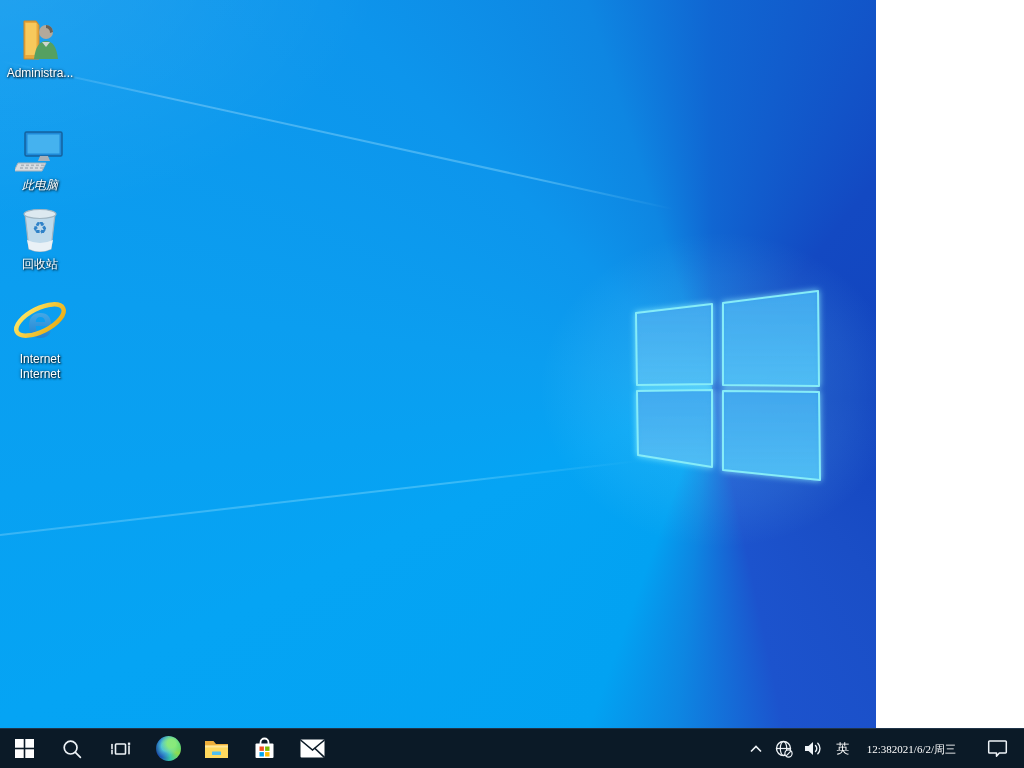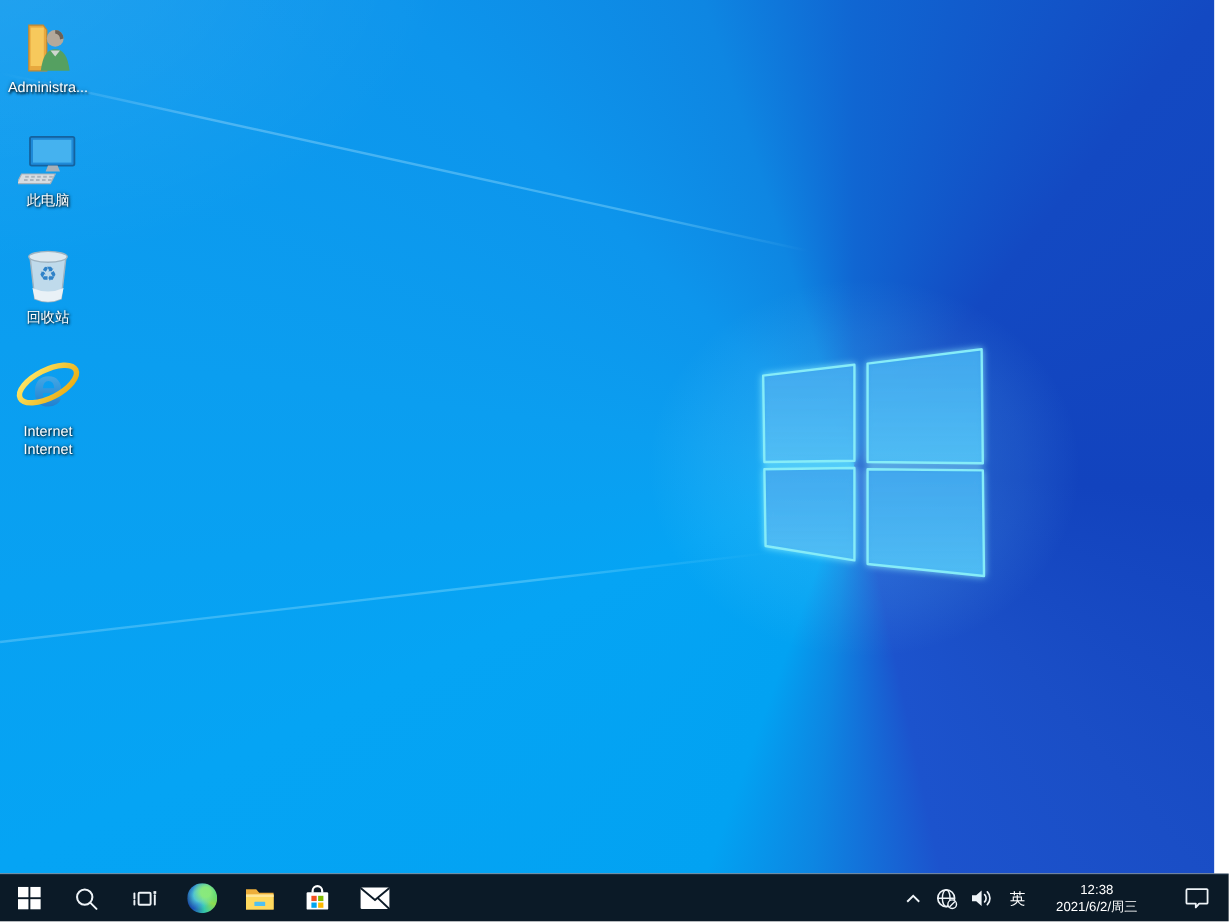--- a/index.html
+++ b/index.html
@@ -4,21 +4,21 @@
 <style>
   html,body{margin:0;padding:0;}
   body{
     width:1024px;height:768px;overflow:hidden;position:relative;
     font-family:"Liberation Sans","DejaVu Sans",sans-serif;
     user-select:none;
   }
 
   
   .desktop{
-    position:absolute;left:0;top:0;width:1012px;height:728px;overflow:hidden;
+    position:absolute;left:0;top:0;width:876px;height:728px;overflow:hidden;
   }
   .wallpaper{
     position:absolute;inset:0;
     background:
       radial-gradient(700px 450px at -4% -6%, rgba(255,255,255,0.10), rgba(255,255,255,0) 60%),
       conic-gradient(from 0deg at 712px 388px,
         #1066d2 0deg,
         #1349c2 38deg,
         #1243be 95deg,
         #1a4ec6 140deg,
@@ -53,21 +53,21 @@
     position:absolute;left:1px;width:76px;display:flex;flex-direction:column;align-items:center;
     text-align:center;cursor:pointer;padding-top:2px;border:1px solid transparent;
   }
   .icon-art{height:52px;display:flex;align-items:flex-end;justify-content:center;}
   .icon-label{
     margin-top:3px;color:#fff;font-size:12px;line-height:15px;max-width:70px;
     text-shadow:1px 1px 2px rgba(0,0,0,0.9), 0 0 3px rgba(0,0,0,0.55);
     word-wrap:break-word;
   }
   .cell-admin{top:8px;}
-  .cell-pc{top:102px;}
+  .cell-pc{top:120px;font-style:italic;}
   .cell-bin{top:199px;}
   .cell-ie{top:294px;}
 
   
   .taskbar{
     position:absolute;left:0;top:728px;width:1024px;height:40px;
     background:#0b1a27;border-top:1px solid rgba(90,130,175,0.25);box-sizing:border-box;
     display:flex;align-items:stretch;color:#fff;
   }
   .tb-left{display:flex;align-items:stretch;}
@@ -82,22 +82,22 @@
       conic-gradient(from 220deg, #1d55b8, #123a8e, #1b63c8, #2aa9d6, #43cf7a, #8fdc4e, #35c9a8, #1d55b8);
   }
   .tray{
     margin-left:auto;display:flex;align-items:stretch;
   }
   .tray-btn{
     display:flex;align-items:center;justify-content:center;cursor:pointer;padding:0 5px;min-width:16px;
   }
   .lang{font-size:13px;color:#fff;padding:0 7px;}
   .clock{
-    display:flex;flex-direction:column;align-items:center;justify-content:center;
-    font-size:11px;line-height:14px;color:#fff;padding:0 9px;min-width:84px;
+    display:flex;flex-direction:row;align-items:center;justify-content:center;
+    font-size:11px;line-height:14px;color:#fff;padding:0 9px;min-width:84px;font-family:Liberation Serif, serif;
   }
   .action-center{margin-left:10px;margin-right:4px;padding:0 12px;}
 
   svg{display:block;}
 </style>
 </head>
 <body>
 
 <div class="desktop">
   <div class="wallpaper"></div>

